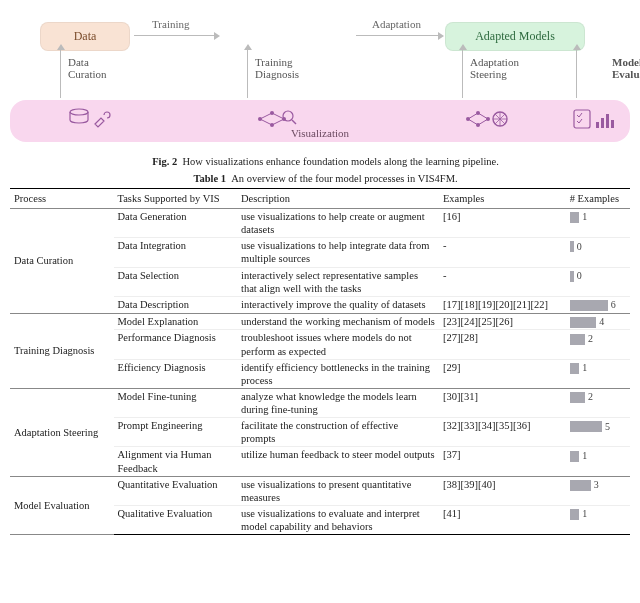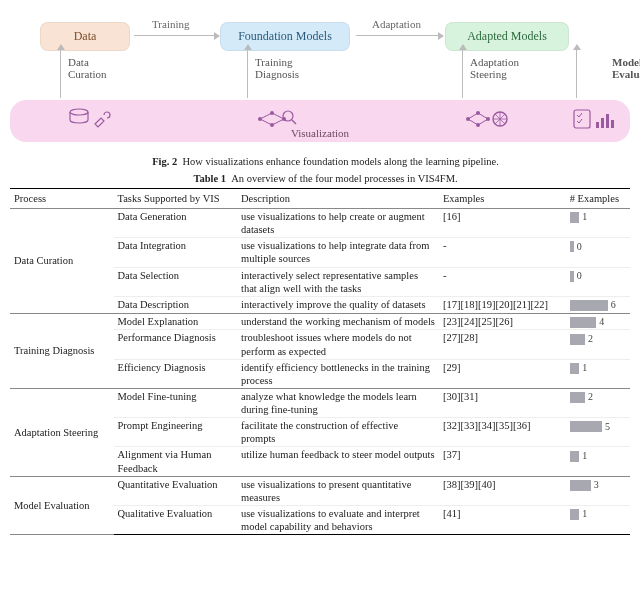--- a/index.html
+++ b/index.html
@@ -21,21 +21,21 @@
   .box {
     position: absolute;
     border-radius: 8px;
     padding: 6px 12px;
     font-size: 12px;
     text-align: center;
     border: 1px solid rgba(0,0,0,0.05);
   }
   .box.data { left: 40px; top: 22px; width: 90px; background: #f9e3d4; color: #7a4b2a;}
   .box.foundation { left: 220px; top: 22px; width: 130px; background: #d4eaf9; color: #2a5b7a;}
-  .box.adapted { left: 445px; top: 22px; width: 124px; background: #d7f3dd; color: #2e6b3f;}
+  .box.adapted { left: 445px; top: 22px; width: 140px; background: #d7f3dd; color: #2e6b3f;}
   .arrow-label { position:absolute; font-size:11px; color:#666; }
   .arrow-h { position:absolute; height:0; border-top:1.5px solid #bbb; }
   .arrow-h::after { content:""; position:absolute; right:-6px; top:-4px; border-left:6px solid #bbb; border-top:4px solid transparent; border-bottom:4px solid transparent;}
   .arrow-v { position:absolute; width:0; border-left:1.5px solid #bbb; }
   .arrow-v::before { content:""; position:absolute; left:-4px; top:-6px; border-bottom:6px solid #bbb; border-left:4px solid transparent; border-right:4px solid transparent;}
   .sublabel { position:absolute; font-size:11px; color:#555; line-height:1.1;}
   .vis-bar {
     position:absolute;
     left: 10px; right:10px;
     top: 100px;
@@ -59,21 +59,20 @@
   td.desc { max-width:180px; color:#222;}
   td.task { max-width:110px;}
   td.bars { white-space:nowrap; min-width:50px;}
   svg { display:block;}
 </style>
 </head>
 <body>
 
 <div class="diagram">
   <div class="box data">Data</div>
-  <div class="box foundation">Foundation Models</div>
   <div class="box adapted">Adapted Models</div>
 
   <div class="arrow-h" style="left:134px; top:35px; width:80px;"></div>
   <div class="arrow-label" style="left:152px; top:18px;">Training</div>
 
   <div class="arrow-h" style="left:356px; top:35px; width:82px;"></div>
   <div class="arrow-label" style="left:372px; top:18px;">Adaptation</div>
 
   <div class="arrow-v" style="left:60px; top:50px; height:48px;"></div>
   <div class="sublabel" style="left:68px; top:56px;">

